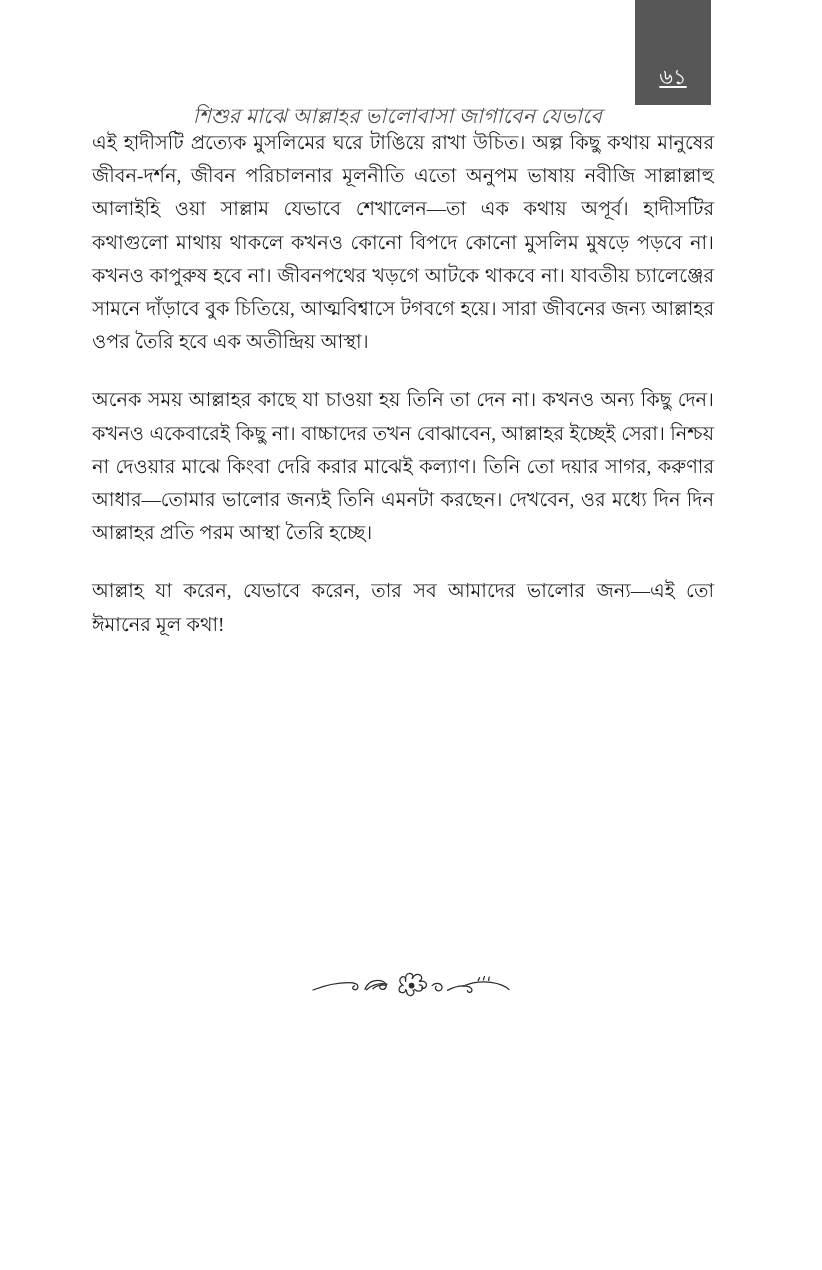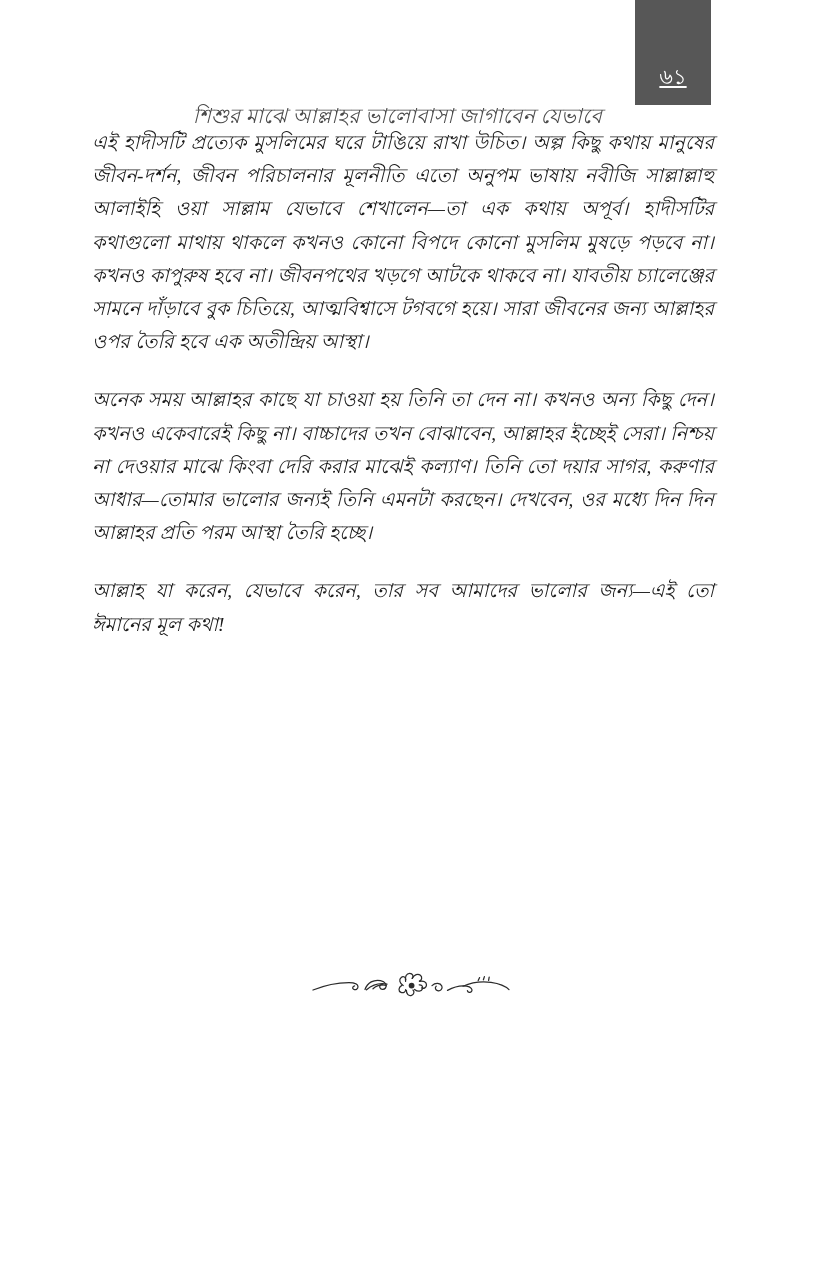--- a/index.html
+++ b/index.html
@@ -69,21 +69,20 @@
     width: 622px;
   }
   .para {
     margin: 0 0 25px 0;
     font-size: 19.3px;
     line-height: 33.2px;
     color: #1b1b1b;
     text-align: justify;
     text-justify: inter-word;
     word-spacing: 0.5px;
-    font-style: italic;
   }
   .para:last-of-type {
     margin-bottom: 12px;
   }
 
   
   .ornament-wrap {
     position: absolute;
     left: 0;
     top: 950px;

